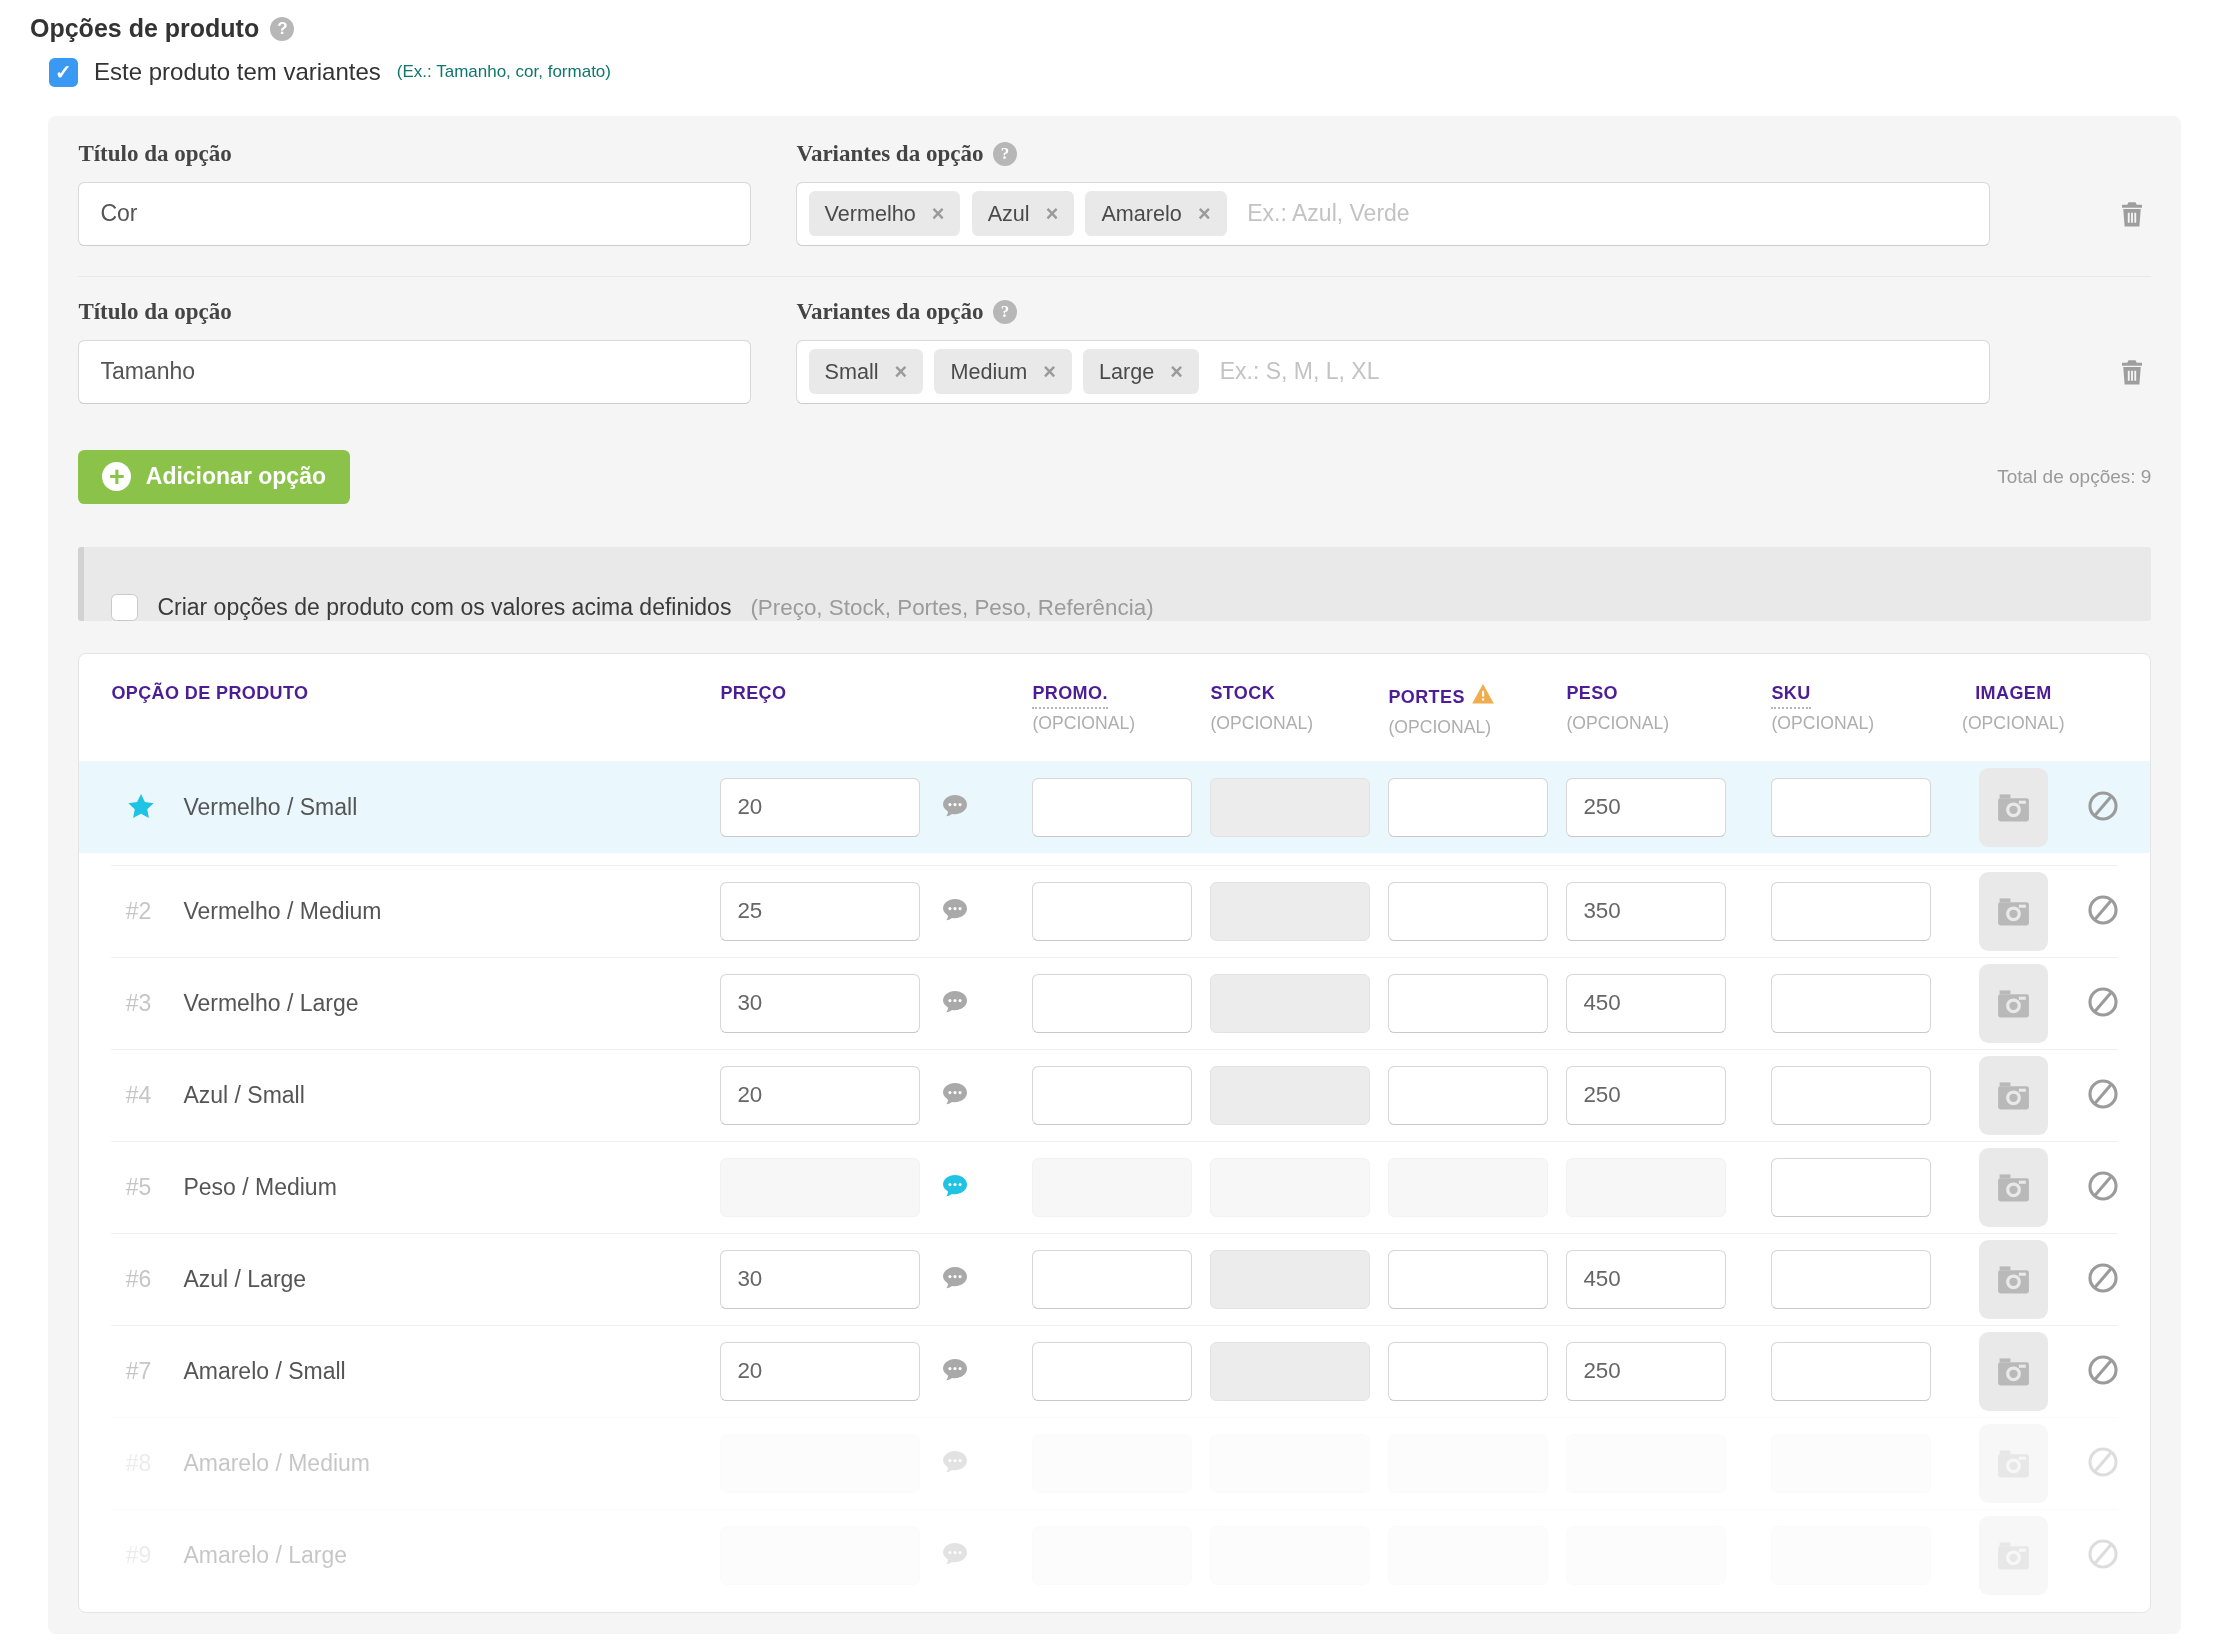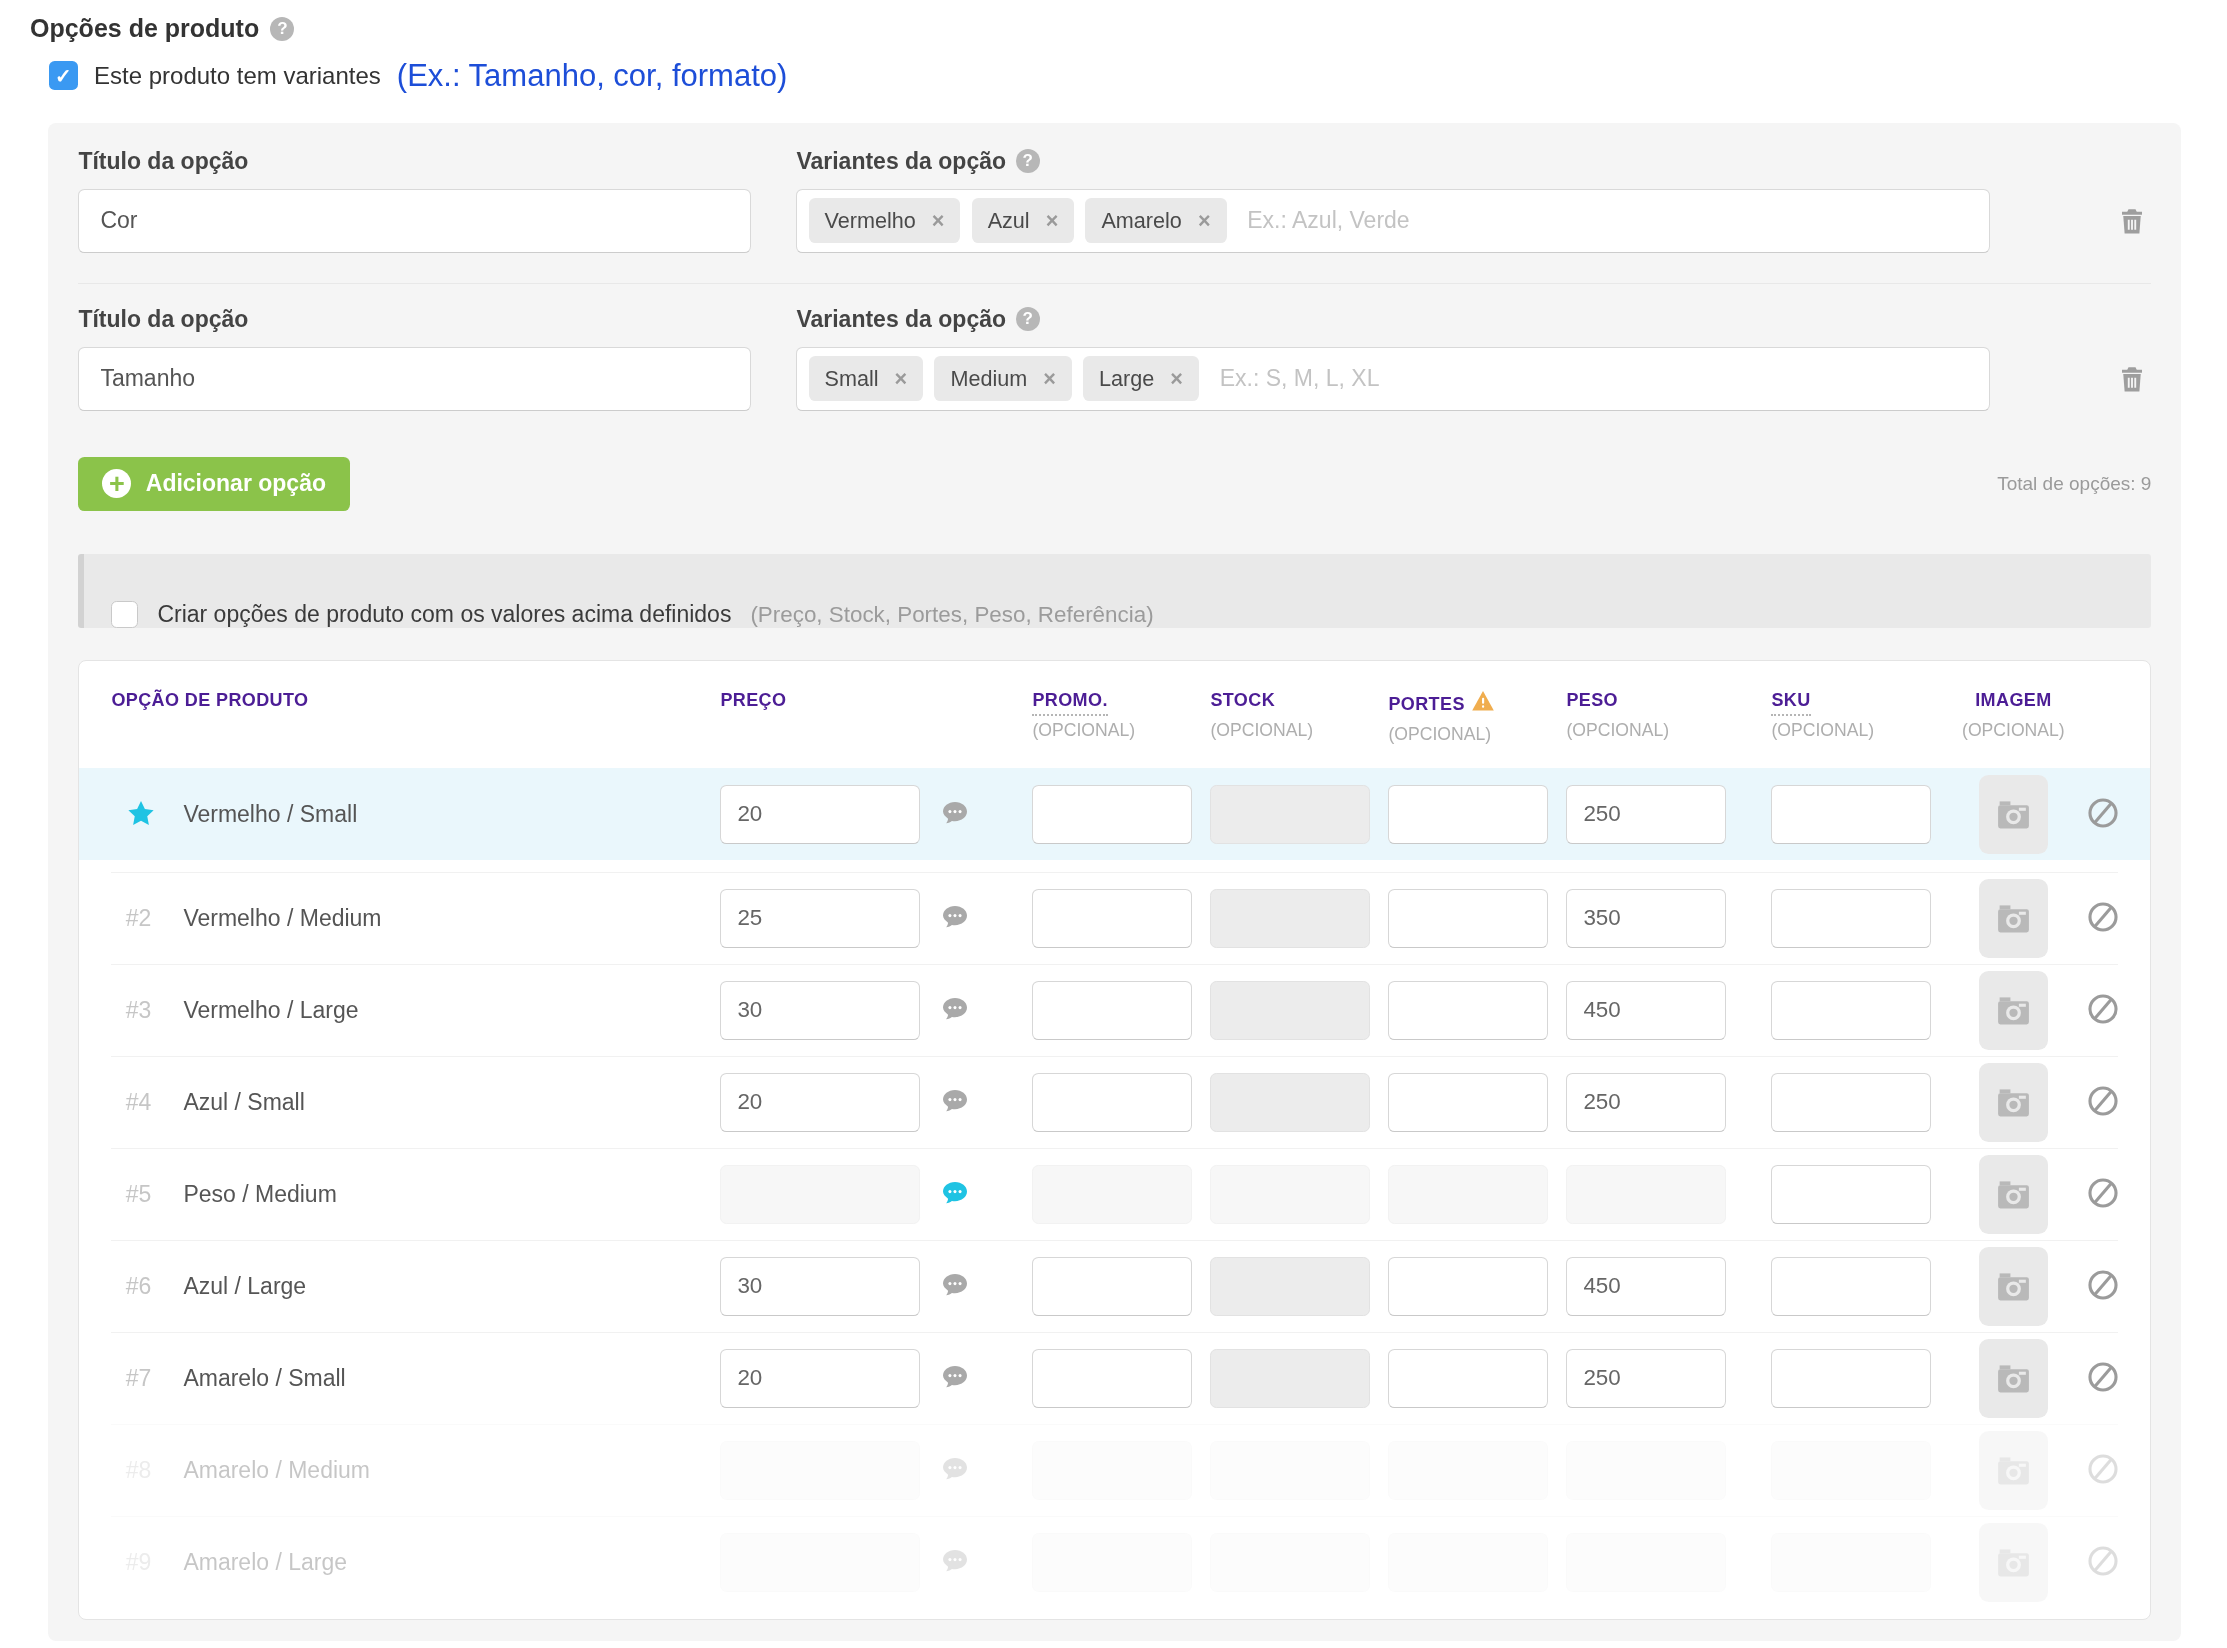--- a/index.html
+++ b/index.html
@@ -16,29 +16,29 @@
 
   
   .page-title-row{display:flex;align-items:center;gap:11.2px;margin-bottom:14.4px;}
   .page-title{font-size:25px;font-weight:bold;color:#333;}
   .help{width:24px;height:24px;border-radius:50%;background:#b7b7b7;color:#fff;
     font-size:17px;font-weight:bold;display:inline-flex;align-items:center;justify-content:center;flex-shrink:0;}
   .toggle-row{display:flex;align-items:center;gap:16px;margin:0 0 29px 19px;}
   .cb-blue{width:29px;height:29px;background:var(--c-accent);border-radius:5.6px;color:#fff;
     font-size:20px;font-weight:bold;display:flex;align-items:center;justify-content:center;flex-shrink:0;}
   .toggle-label{font-size:24px;color:#333;}
-  .toggle-hint{font-size:31px;color:#1d4ed8;}
+  .toggle-hint{font-size:17px;color:#0f766e;}
 
   
   .panel{margin-left:18.4px;width:2133px;background:#f5f5f5;border-radius:8px;padding:24px 30px 21px 30px;}
 
   .option-row{display:flex;align-items:flex-end;}
   .option-title-col{width:673px;flex-shrink:0;}
   .field-label{font-size:23px;font-weight:bold;color:#444;}
-  .field-label-row{margin-bottom:13px;display:flex;align-items:center;gap:9.6px;height:29px;}
+  .field-label-row{margin-bottom:13px;display:flex;align-items:center;gap:9.6px;height:29px;font-family:Liberation Serif, serif;}
   .text-input{width:100%;height:64px;background:#fff;border:1.6px solid #d9d9d9;border-bottom-color:#cccccc;
     border-radius:6.4px;font-size:23px;color:#555;padding:0 21px;outline:none;font-family:inherit;}
   .option-variants-col{flex:1;margin-left:45px;max-width:1194px;}
   .tags-input{background:#fff;border:1.6px solid #d9d9d9;border-bottom-color:#cccccc;border-radius:6.4px;
     height:64px;display:flex;align-items:center;padding:0 11.2px;gap:11.2px;overflow:hidden;}
   .tag{background:#e9e9e9;border-radius:6.4px;height:45px;display:inline-flex;align-items:center;
     padding:0 16px;font-size:21.6px;color:#4a4a4a;gap:16px;flex-shrink:0;}
   .tag-x{color:#9a9a9a;font-weight:bold;font-size:21.6px;cursor:pointer;line-height:1;}
   .tag-placeholder{color:#c3c3c3;font-size:23px;margin-left:9.6px;white-space:nowrap;}
   .trash-col{margin-left:auto;padding:0 4.8px 16px 24px;}

